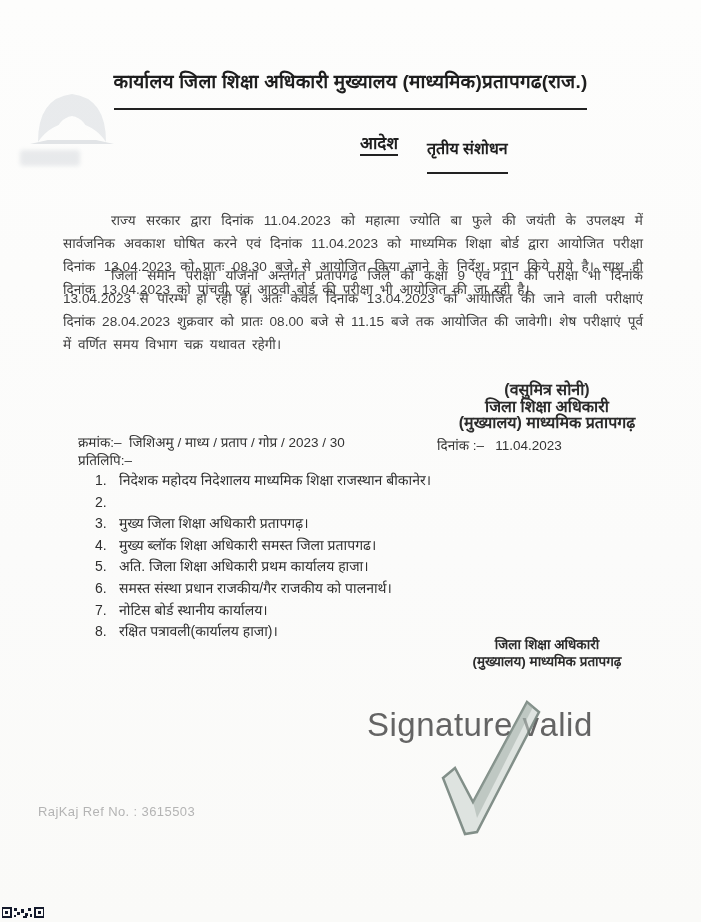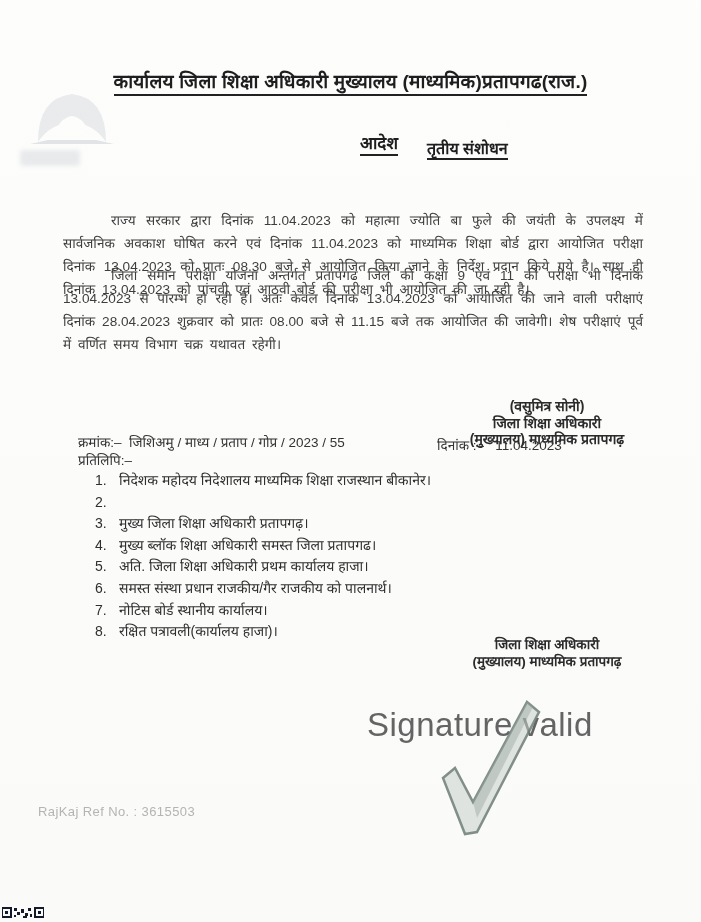--- a/index.html
+++ b/index.html
@@ -17,45 +17,45 @@
   
   .watermark { position:absolute; left:24px; top:80px; width:96px; height:84px; opacity:.55; }
   .stamp-smudge { position:absolute; left:20px; top:150px; width:60px; height:16px;
     background:#8d97a5; opacity:.18; filter:blur(2px); border-radius:3px; }
 
   .header-title {
     position:absolute; top:68px; left:0; width:100%;
     text-align:center; font-size:19px; font-weight:bold; color:#1e1e1e;
     letter-spacing:.2px;
   }
-  .header-title span { border-bottom:2px solid #222; padding-bottom:2px; }
+  .header-title span { border-bottom:2px solid #222; padding-bottom:16px; }
 
   .order-heading {
     position:absolute; top:111px; left:360px;
     font-size:17px; font-weight:bold; color:#1e1e1e;margin-top:20px;
   }
   .order-heading span { border-bottom:2px solid #222; padding-bottom:1px; }
 
   .amendment-heading {
     position:absolute; top:137px; left:427px;
     font-size:16px; font-weight:bold; color:#1e1e1e;
   }
-  .amendment-heading span { border-bottom:2px solid #222; padding-bottom:1px; }
+  .amendment-heading span { border-bottom:2px solid #222; padding-bottom:15px; }
 
   .para {
     position:absolute; left:63px; width:580px;
     font-size:13.6px; line-height:23px; text-align:justify;
     text-indent:48px; word-spacing:3px; color:#3e3e3e;
   }
   .para1 { top:172px;margin-top:37px; }
   .para2 { top:264px; }
 
   .sig-block1 {
-    position:absolute; left:438px; top:398px; width:218px;
-    text-align:center; font-size:14px; font-weight:bold;
+    position:absolute; left:438px; top:382px; width:218px;
+    text-align:center; font-size:16px; font-weight:bold;
     line-height:16.5px; color:#2b2b2b;
   }
 
   .ref-row {
     position:absolute; left:78px; top:433px; width:580px;
     font-size:13.5px; color:#333;
   }
   .ref-number { display:inline-block; }
   .ref-date { position:absolute; left:359px; top:3px; font-weight:normal; }
   .copies-label { position:absolute; left:78px; top:451px; font-size:13.5px; color:#333; }
@@ -117,21 +117,21 @@
 
   <div class="sig-block1">
     <div>(वसुमित्र सोनी)</div>
     <div>जिला शिक्षा अधिकारी</div>
     <div>(मुख्यालय) माध्यमिक प्रतापगढ़</div>
   </div>
 
   <div class="ref-row">
     <span class="ref-number">
       <span>क्रमांक:–</span>&nbsp;
-      <span>जिशिअमु / माध्य / प्रताप / गोप्र / 2023 / 55</span>
+      <span>जिशिअमु / माध्य / प्रताप / गोप्र / 2023 / 30</span>
     </span>
     <span class="ref-date">
       <span>दिनांक :–</span>&nbsp;&nbsp;
       <span>11.04.2023</span>
     </span>
   </div>
   <div class="copies-label">प्रतिलिपि:–</div>
 
   <ol class="copies-list">
     <li>

